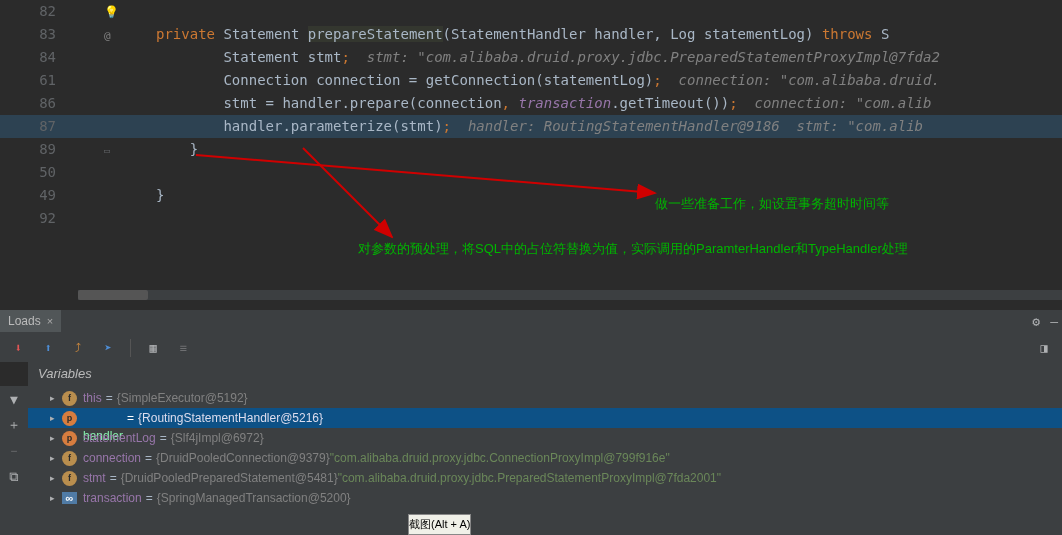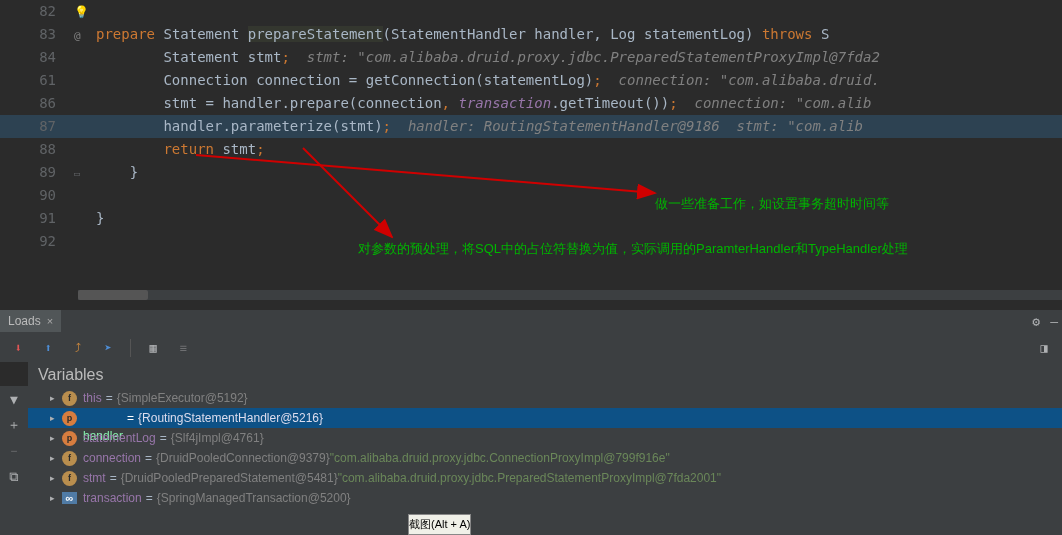--- a/index.html
+++ b/index.html
@@ -1,17 +1,17 @@
 <!DOCTYPE html>
 <html><head>
 <meta charset="utf-8">
 <style>
 body { margin:0; background:#2b2b2b; font-family:Consolas,monospace; font-size:14px; color:#a9b7c6; overflow:hidden; width:1062px; height:535px; position:relative; }
 .editor { position:absolute; top:0; left:0; right:0; height:300px; background:#2b2b2b; }
-.line { display:flex; height:23px; line-height:23px; white-space:pre; }
+.line { display:flex; height:23px; line-height:23px; white-space:pre;gap:30px; }
 .gutter { width:56px; text-align:right; padding-right:18px; color:#606366; user-select:none; flex-shrink:0; }
 .gutter-icons { width:22px; flex-shrink:0; position:relative; }
 .code { flex:1; overflow:hidden; }
 .bulb { color:#f0a732; font-size:12px; }
 .at { color:#808080; font-size:11px; }
 .fold { color:#606366; font-size:10px; }
 .kw { color:#cc7832; }
 .comment { color:#808080; font-style:italic; }
 .method-hl { background:#34372f; }
 .hl-line { background:#2d4252; }
@@ -19,21 +19,21 @@
 .anno { position:absolute; font-family:"Microsoft YaHei",sans-serif; font-size:13px; color:#00b400; pointer-events:none; }
 svg.arrows { position:absolute; top:0; left:0; pointer-events:none; }
 .scroll-h { position:absolute; left:78px; right:0; height:10px; background:#3c3f41; }
 .scroll-thumb { position:absolute; left:0; width:70px; height:100%; background:#555; border-radius:2px; }
 .tabs { position:absolute; top:310px; left:0; right:0; height:24px; background:#3c3f41; border-bottom:1px solid #282828; }
 .tab { display:inline-block; padding:4px 8px; font-size:12px; color:#bbb; background:#515658; font-family:sans-serif; }
 .tab .x { margin-left:6px; color:#aaa; font-size:11px; }
 .tab-actions { position:absolute; right:4px; top:4px; display:flex; gap:10px; color:#afb1b3; font-size:13px; }
 .toolbar { position:absolute; top:334px; left:0; right:0; height:28px; background:#3c3f41; display:flex; align-items:center; padding:0 10px; gap:14px; }
 .tb-btn { width:16px; height:16px; display:flex; align-items:center; justify-content:center; font-size:12px; }
-.vars-header { position:absolute; top:362px; left:28px; right:0; height:24px; background:#3c3f41; padding:4px 10px; font-size:16px; color:#bbb; font-family:sans-serif; border-bottom:5px solid #f97316; }
+.vars-header { position:absolute; top:362px; left:28px; right:0; height:24px; background:#3c3f41; padding:4px 10px; font-size:13px; color:#bbb; font-family:sans-serif; border-bottom:5px solid #f97316;font-style:italic; }
 .left-tools { position:absolute; top:386px; left:0; width:28px; bottom:0; background:#3c3f41; display:flex; flex-direction:column; align-items:center; gap:8px; padding-top:4px; }
 .left-tools div { width:18px; height:18px; display:flex; align-items:center; justify-content:center; font-size:13px; color:#afb1b3; }
 .tree { position:absolute; top:386px; left:28px; right:0; bottom:0; background:#3c3f41; font-size:12px; font-family:sans-serif; padding:2px 0; }
 .node { display:flex; align-items:center; height:20px; padding-left:22px; }
 .node.sel { background:#0d5186; }
 .arrow { width:12px; color:#afb1b3; font-size:9px; }
 .badge { width:15px; height:15px; border-radius:50%; display:flex; align-items:center; justify-content:center; font-size:9px; font-weight:bold; color:#2b2b2b; margin-right:6px; }
 .b-f { background:#b98e4e; }
 .b-p { background:#d77d3f; }
 .b-inf { width:15px; height:12px; border-radius:0; background:#507ba5; color:#fff; font-size:11px; }
@@ -44,29 +44,28 @@
 .v-obj { color:#808080; }
 .v-obj-w { color:#dde; }
 .v-str { color:#6a8759; }
 .tooltip { position:absolute; bottom:0; left:408px; background:#f0f0e8; color:#000; padding:2px 0; font-size:11px; border:1px solid #888; font-family:sans-serif; }
 </style>
 </head>
 <body>
 
 <div class="editor">
   <div class="line"><div class="gutter">82</div><div class="gutter-icons"><span class="bulb">💡</span></div><div class="code"></div></div>
-  <div class="line"><div class="gutter">83</div><div class="gutter-icons"><span class="at">@</span></div><div class="code"><span class="kw">prepare</span> <span>Statement</span> <span class="method-hl">prepareStatement</span><span>(StatementHandler handler, Log statementLog) </span><span class="kw">throws</span><span> S</span></div></div>
+  <div class="line"><div class="gutter">83</div><div class="gutter-icons"><span class="at">@</span></div><div class="code"><span class="kw">private</span> <span>Statement</span> <span class="method-hl">prepareStatement</span><span>(StatementHandler handler, Log statementLog) </span><span class="kw">throws</span><span> S</span></div></div>
   <div class="line"><div class="gutter">84</div><div class="gutter-icons"></div><div class="code"><span>        </span><span>Statement stmt</span><span class="kw">;</span><span class="comment">  stmt: "com.alibaba.druid.proxy.jdbc.PreparedStatementProxyImpl@7fda2</span></div></div>
   <div class="line"><div class="gutter">61</div><div class="gutter-icons"></div><div class="code"><span>        </span><span>Connection connection = getConnection(statementLog)</span><span class="kw">;</span><span class="comment">  connection: "com.alibaba.druid.</span></div></div>
   <div class="line"><div class="gutter">86</div><div class="gutter-icons"></div><div class="code"><span>        </span><span>stmt = handler.prepare(connection</span><span class="kw">, </span><span style="font-style:italic;color:#9876aa">transaction</span><span>.getTimeout())</span><span class="kw">;</span><span class="comment">  connection: "com.alib</span></div></div>
   <div class="line hl-line"><div class="gutter">87</div><div class="gutter-icons"></div><div class="code"><span>        </span><span>handler.parameterize(stmt)</span><span class="kw">;</span><span class="comment">  handler: RoutingStatementHandler@9186  stmt: "com.alib</span></div></div>
-  <div class="line"><div class="gutter">88</div><div class="gutter-icons"></div><div class="code"><span>        </span><span class="kw">return</span><span> stmt</span><span class="kw">;</span></div></div>
   <div class="line"><div class="gutter">89</div><div class="gutter-icons"><span class="fold">▭</span></div><div class="code"><span>    }</span></div></div>
-  <div class="line"><div class="gutter">90</div><div class="gutter-icons"></div><div class="code"></div></div>
-  <div class="line"><div class="gutter">91</div><div class="gutter-icons"></div><div class="code"><span>}</span></div></div>
+  <div class="line"><div class="gutter">50</div><div class="gutter-icons"></div><div class="code"></div></div>
+  <div class="line"><div class="gutter">49</div><div class="gutter-icons"></div><div class="code"><span>}</span></div></div>
   <div class="line"><div class="gutter">92</div><div class="gutter-icons"></div><div class="code"></div></div>
   <svg class="arrows" width="1062" height="300">
     <defs>
         <marker id="ah" markerWidth="10" markerHeight="8" refX="9" refY="4" orient="auto">
           <polygon points="0 0, 10 4, 0 8" fill="#d00000"></polygon>
         </marker>
       </defs>
     <line x1="196" y1="155" x2="655" y2="193" stroke="#d00000" stroke-width="2" marker-end="url(#ah)"></line>
     <line x1="303" y1="148" x2="392" y2="237" stroke="#d00000" stroke-width="2" marker-end="url(#ah)"></line>
   </svg>
@@ -119,21 +118,21 @@
       <span class="badge b-p">p</span>
       <span class="v-name-w">handler</span>
       <span class="v-eq-w"> = </span>
       <span class="v-obj-w">{RoutingStatementHandler@5216}</span>
     </div>
     <div class="node">
       <span class="arrow">▸</span>
       <span class="badge b-p">p</span>
       <span class="v-name">statementLog</span>
       <span class="v-eq"> = </span>
-      <span class="v-obj">{Slf4jImpl@4761}</span>
+      <span class="v-obj">{Slf4jImpl@6972}</span>
     </div>
     <div class="node">
       <span class="arrow">▸</span>
       <span class="badge b-f">f</span>
       <span class="v-name">connection</span>
       <span class="v-eq"> = </span>
       <span class="v-obj">{DruidPooledConnection@9379} </span>
       <span class="v-str">"com.alibaba.druid.proxy.jdbc.ConnectionProxyImpl@799f916e"</span>
     </div>
     <div class="node">

